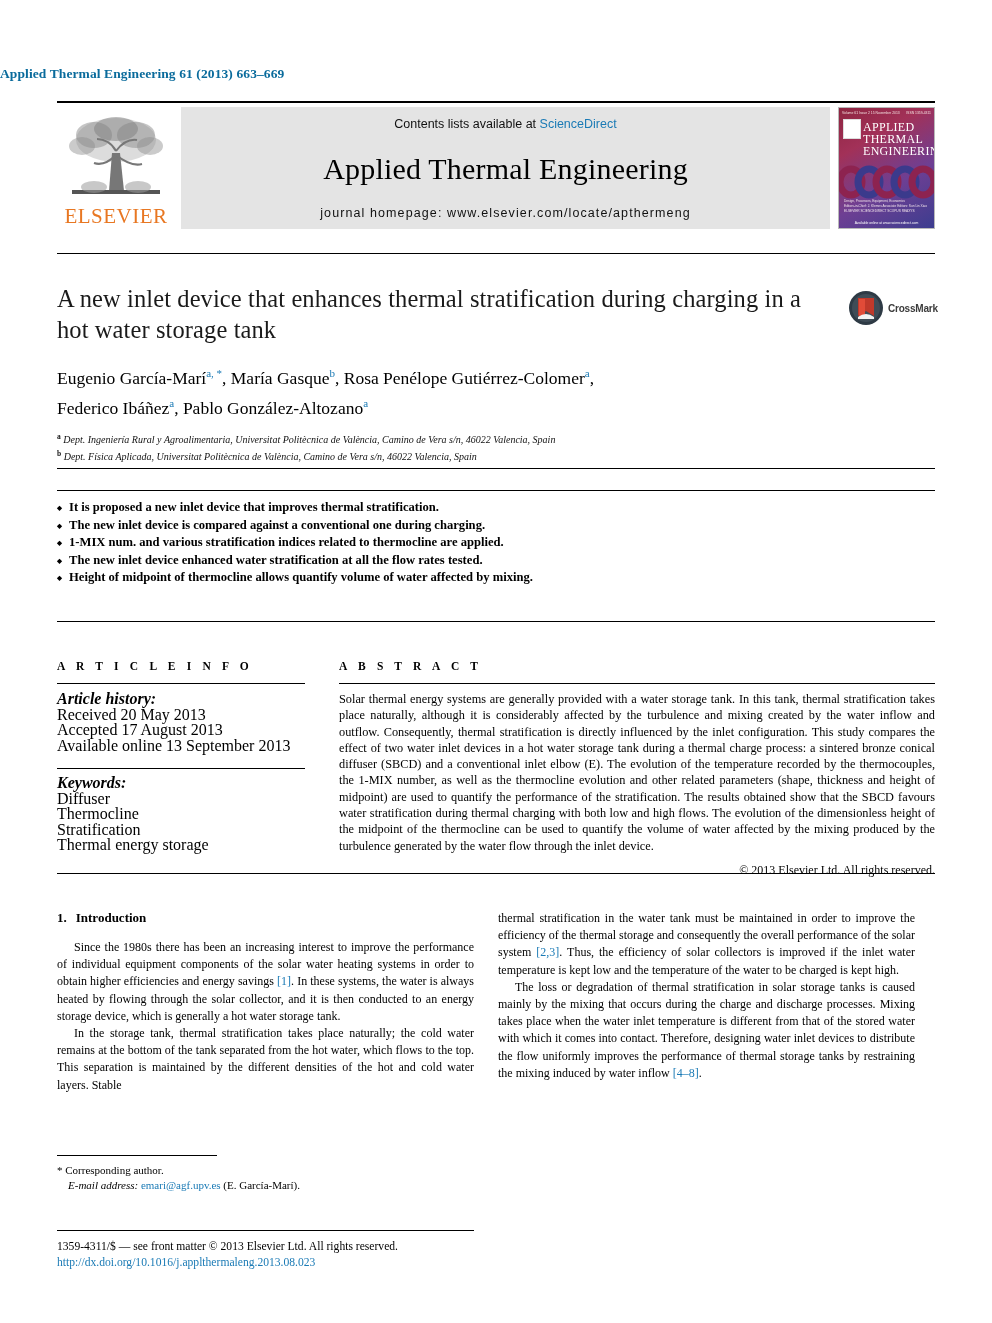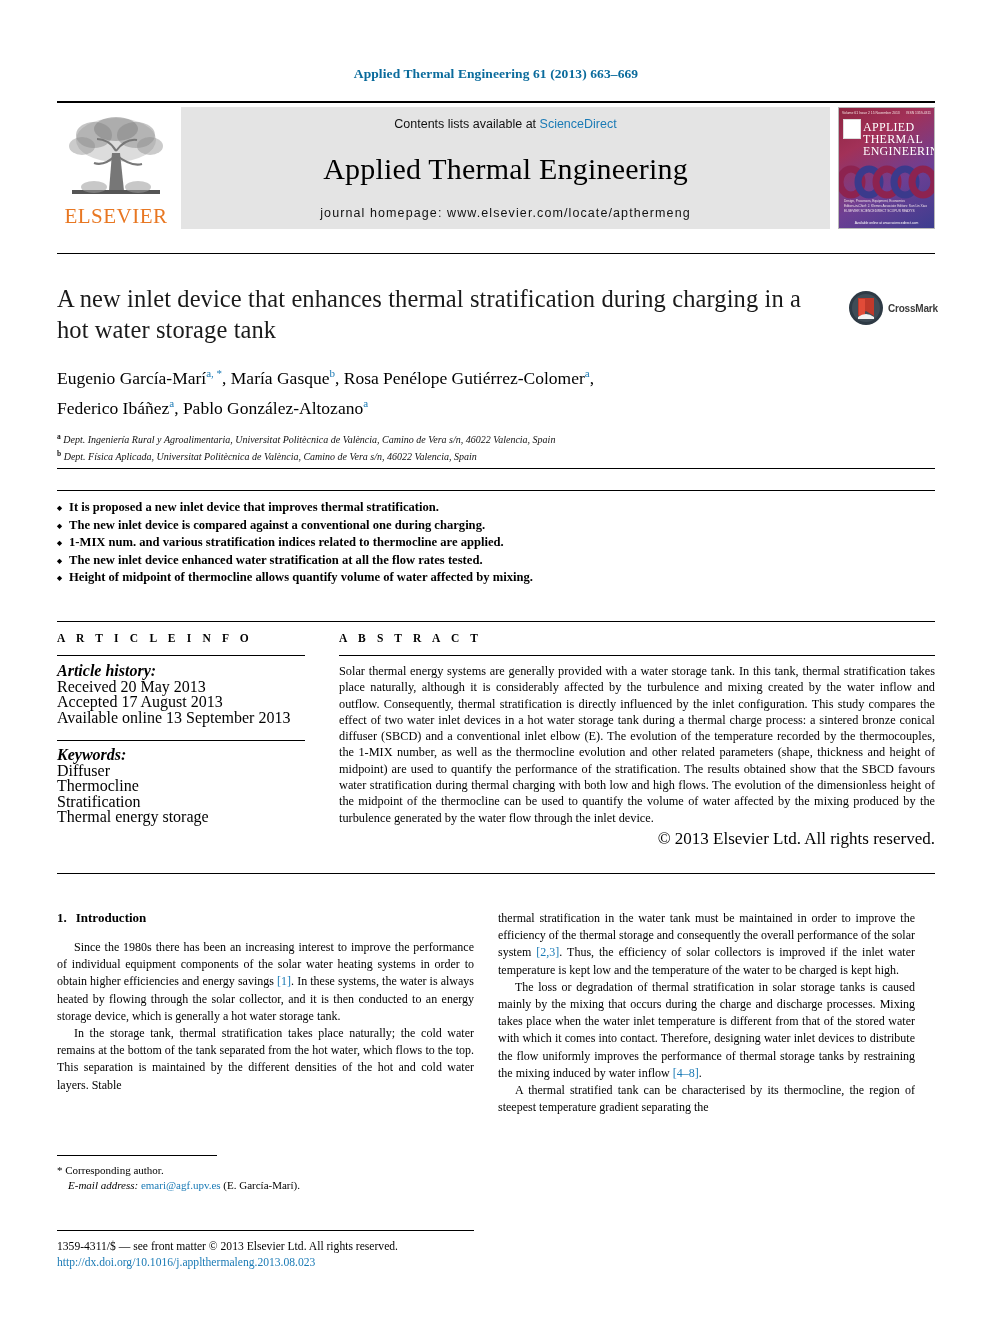--- a/index.html
+++ b/index.html
@@ -21,21 +21,21 @@
     height: 1323px;
     background: #fff;
   }
 
   
   .running-head {
     position: absolute;
     top: 66px;
     left: 0;
     width: 992px;
-    text-align: center;
+    text-align: left;
     font-family: "Liberation Serif", serif;
     font-weight: bold;
     font-size: 13.5px;
     color: #0a6b9c;
     letter-spacing: .1px;
   }
 
   
   .masthead {
     position: absolute;
@@ -271,21 +271,21 @@
     left: 0;
     top: 0;
     font-size: 6.5px;
     line-height: 18px;
     color: #000;
   }
 
   
   .info-abs {
     position: absolute;
-    top: 632px;
+    top: 660px;
     left: 57px;
     width: 878px;
     display: flex;
   }
   .col-info {
     width: 248px;
     flex: 0 0 248px;
     margin-right: 34px;
   }
   .col-abs {
@@ -313,22 +313,22 @@
   .abs-text {
     font-family: "Liberation Serif", serif;
     font-size: 12.3px;
     line-height: 16.3px;
     text-align: justify;
     color: #000;
   }
   .abs-copy {
     text-align: right;
     font-family: "Liberation Serif", serif;
-    font-size: 17px;
-    margin-top: 3px;
+    font-size: 12px;
+    margin-top: 9px;
   }
 
   
   .body-rule {
     position: absolute;
     top: 873px;
     left: 57px;
     width: 878px;
     border-top: 1px solid #000;
   }
@@ -551,21 +551,20 @@
       <h2 class="sec-head">
         <span class="num">1.</span><span>Introduction</span>
       </h2>
       <p class="para">Since the 1980s there has been an increasing interest to improve the performance of individual equipment components of the solar water heating systems in order to obtain higher efficiencies and energy savings <span class="ref">[1]</span>. In these systems, the water is always heated by flowing through the solar collector, and it is then conducted to an energy storage device, which is generally a hot water storage tank.</p>
       <p class="para">In the storage tank, thermal stratification takes place naturally; the cold water remains at the bottom of the tank separated from the hot water, which flows to the top. This separation is maintained by the different densities of the hot and cold water layers. Stable</p>
     </div>
 
     <div class="bcol">
       <p class="para cont">thermal stratification in the water tank must be maintained in order to improve the efficiency of the thermal storage and consequently the overall performance of the solar system <span class="ref">[2,3]</span>. Thus, the efficiency of solar collectors is improved if the inlet water temperature is kept low and the temperature of the water to be charged is kept high.</p>
       <p class="para">The loss or degradation of thermal stratification in solar storage tanks is caused mainly by the mixing that occurs during the charge and discharge processes. Mixing takes place when the water inlet temperature is different from that of the stored water with which it comes into contact. Therefore, designing water inlet devices to distribute the flow uniformly improves the performance of thermal storage tanks by restraining the mixing induced by water inflow <span class="ref">[4–8]</span>.</p>
-      <p class="para">A thermal stratified tank can be characterised by its thermocline, the region of steepest temperature gradient separating the</p>
     </div>
 
   </div>
 
   <div class="footnote-rule"></div>
   <div class="footnote">
     <div class="fn-indent">
       <span>*</span>
       <span>Corresponding author.</span>
     </div>

